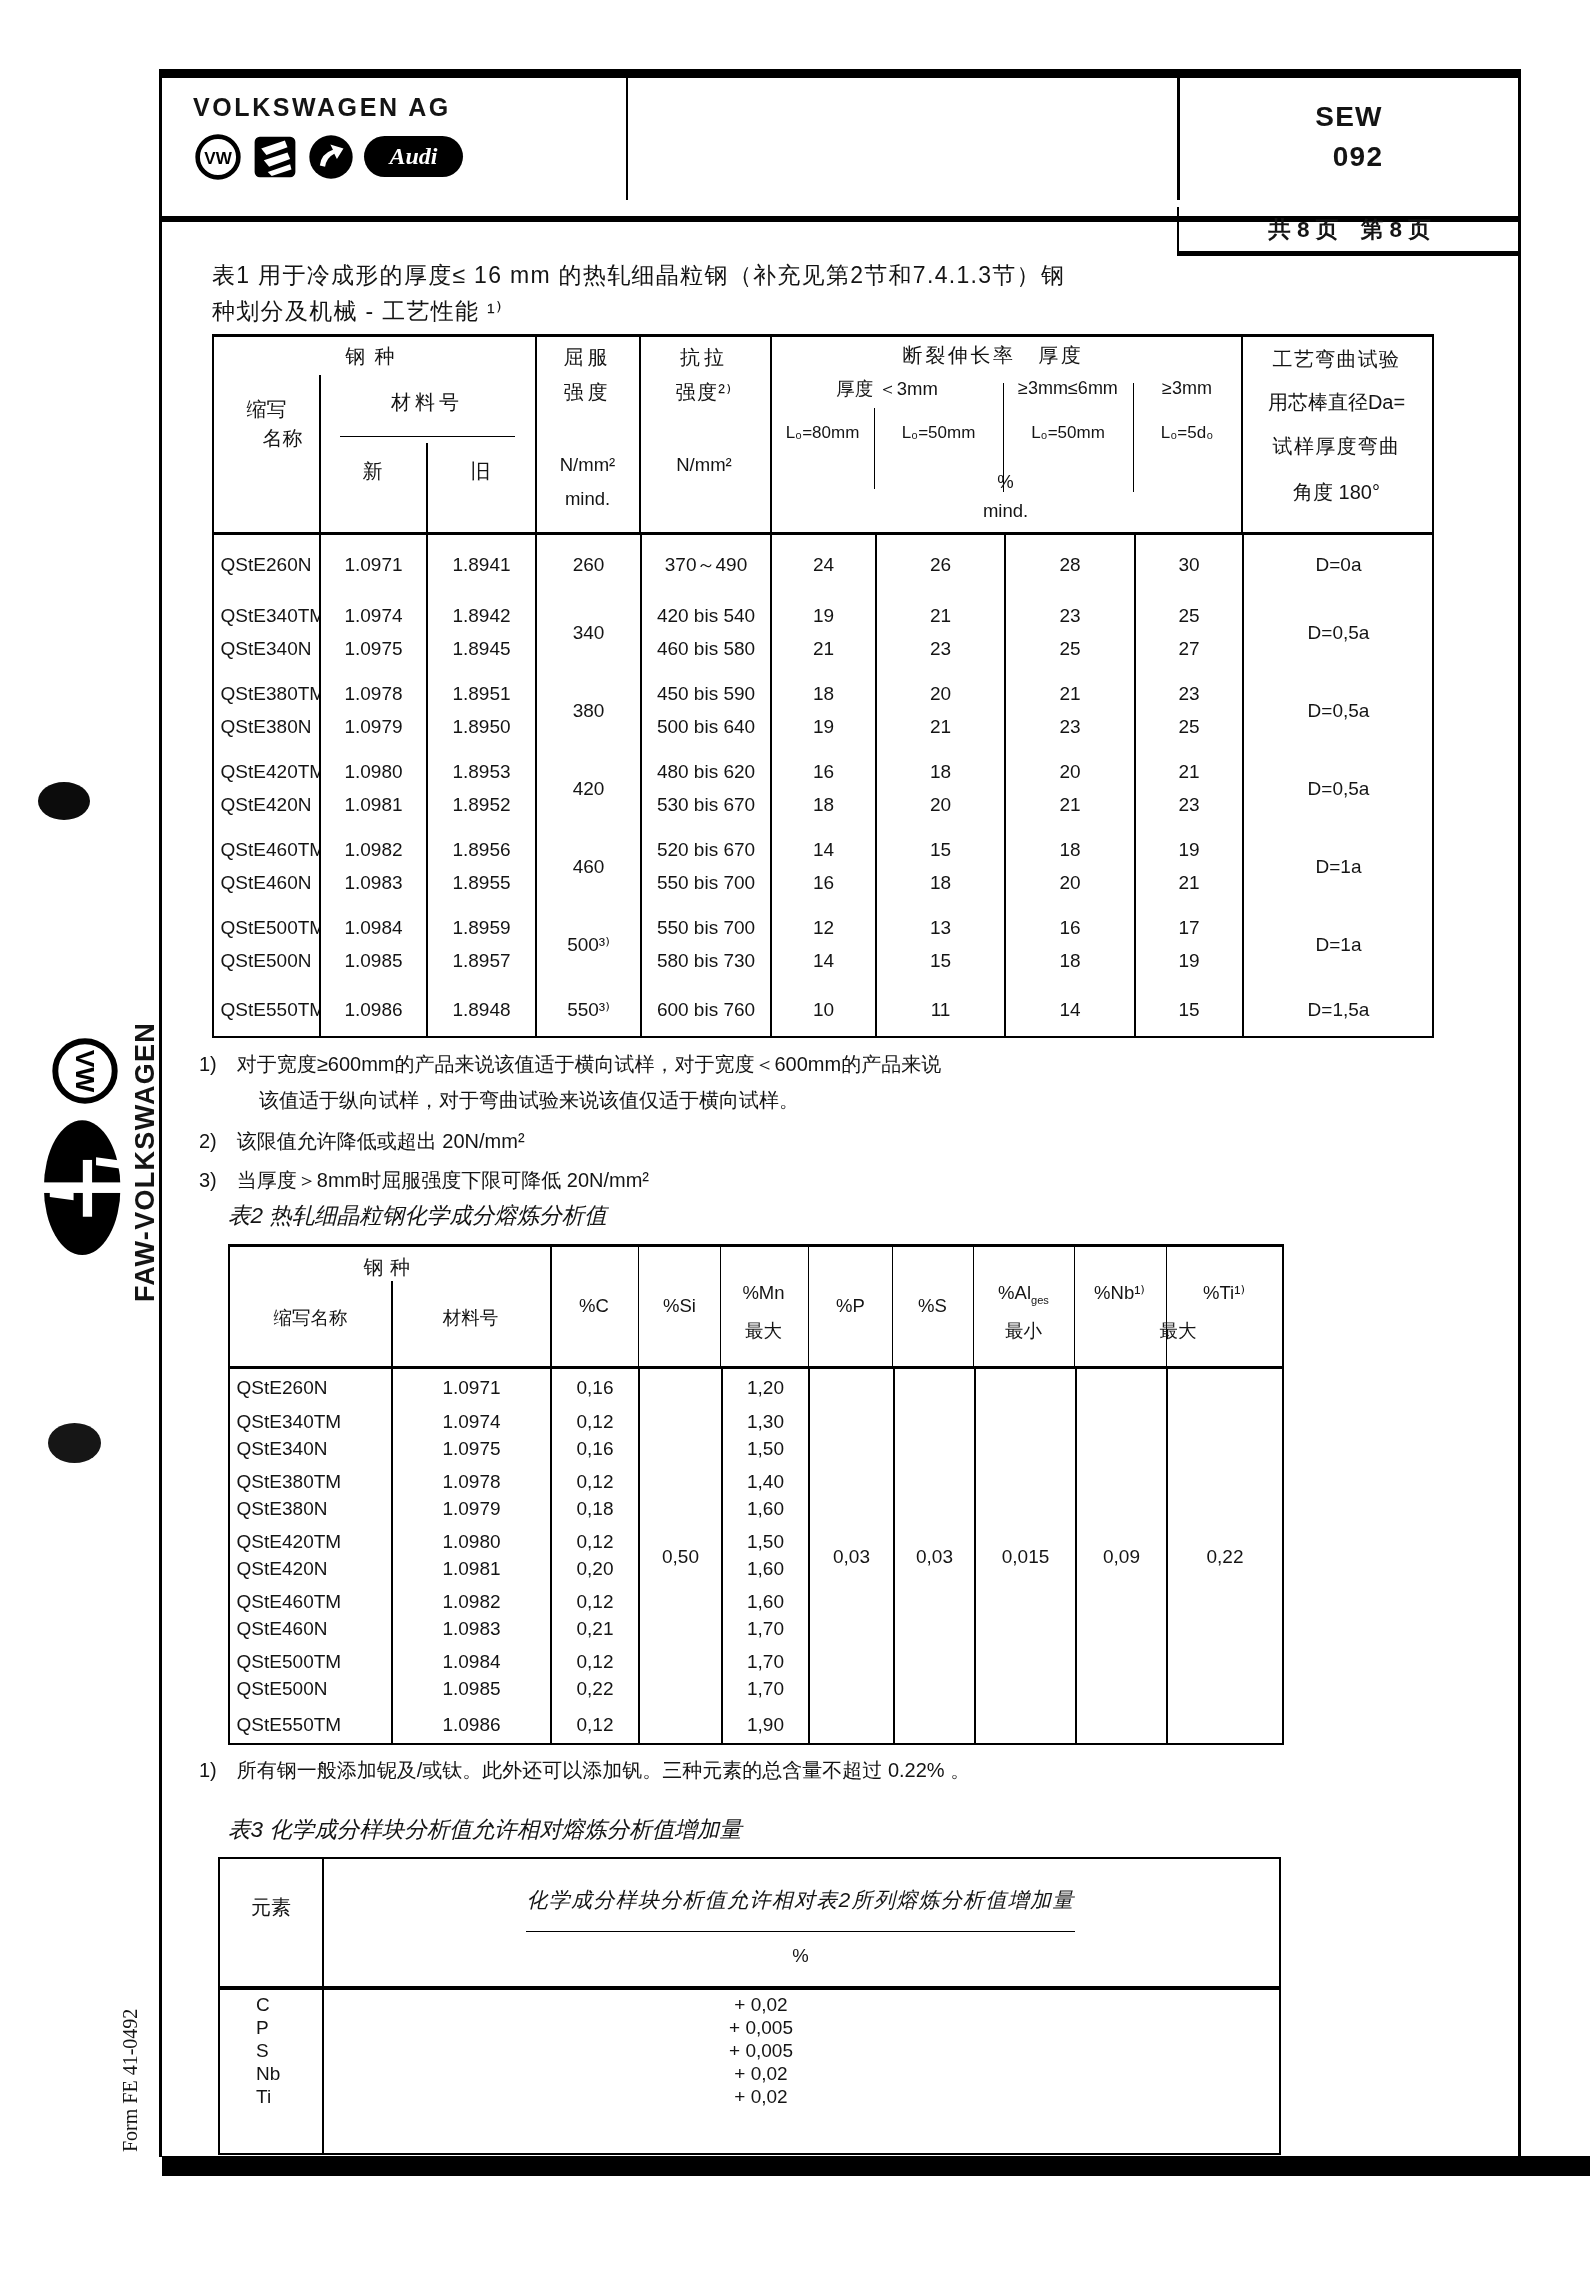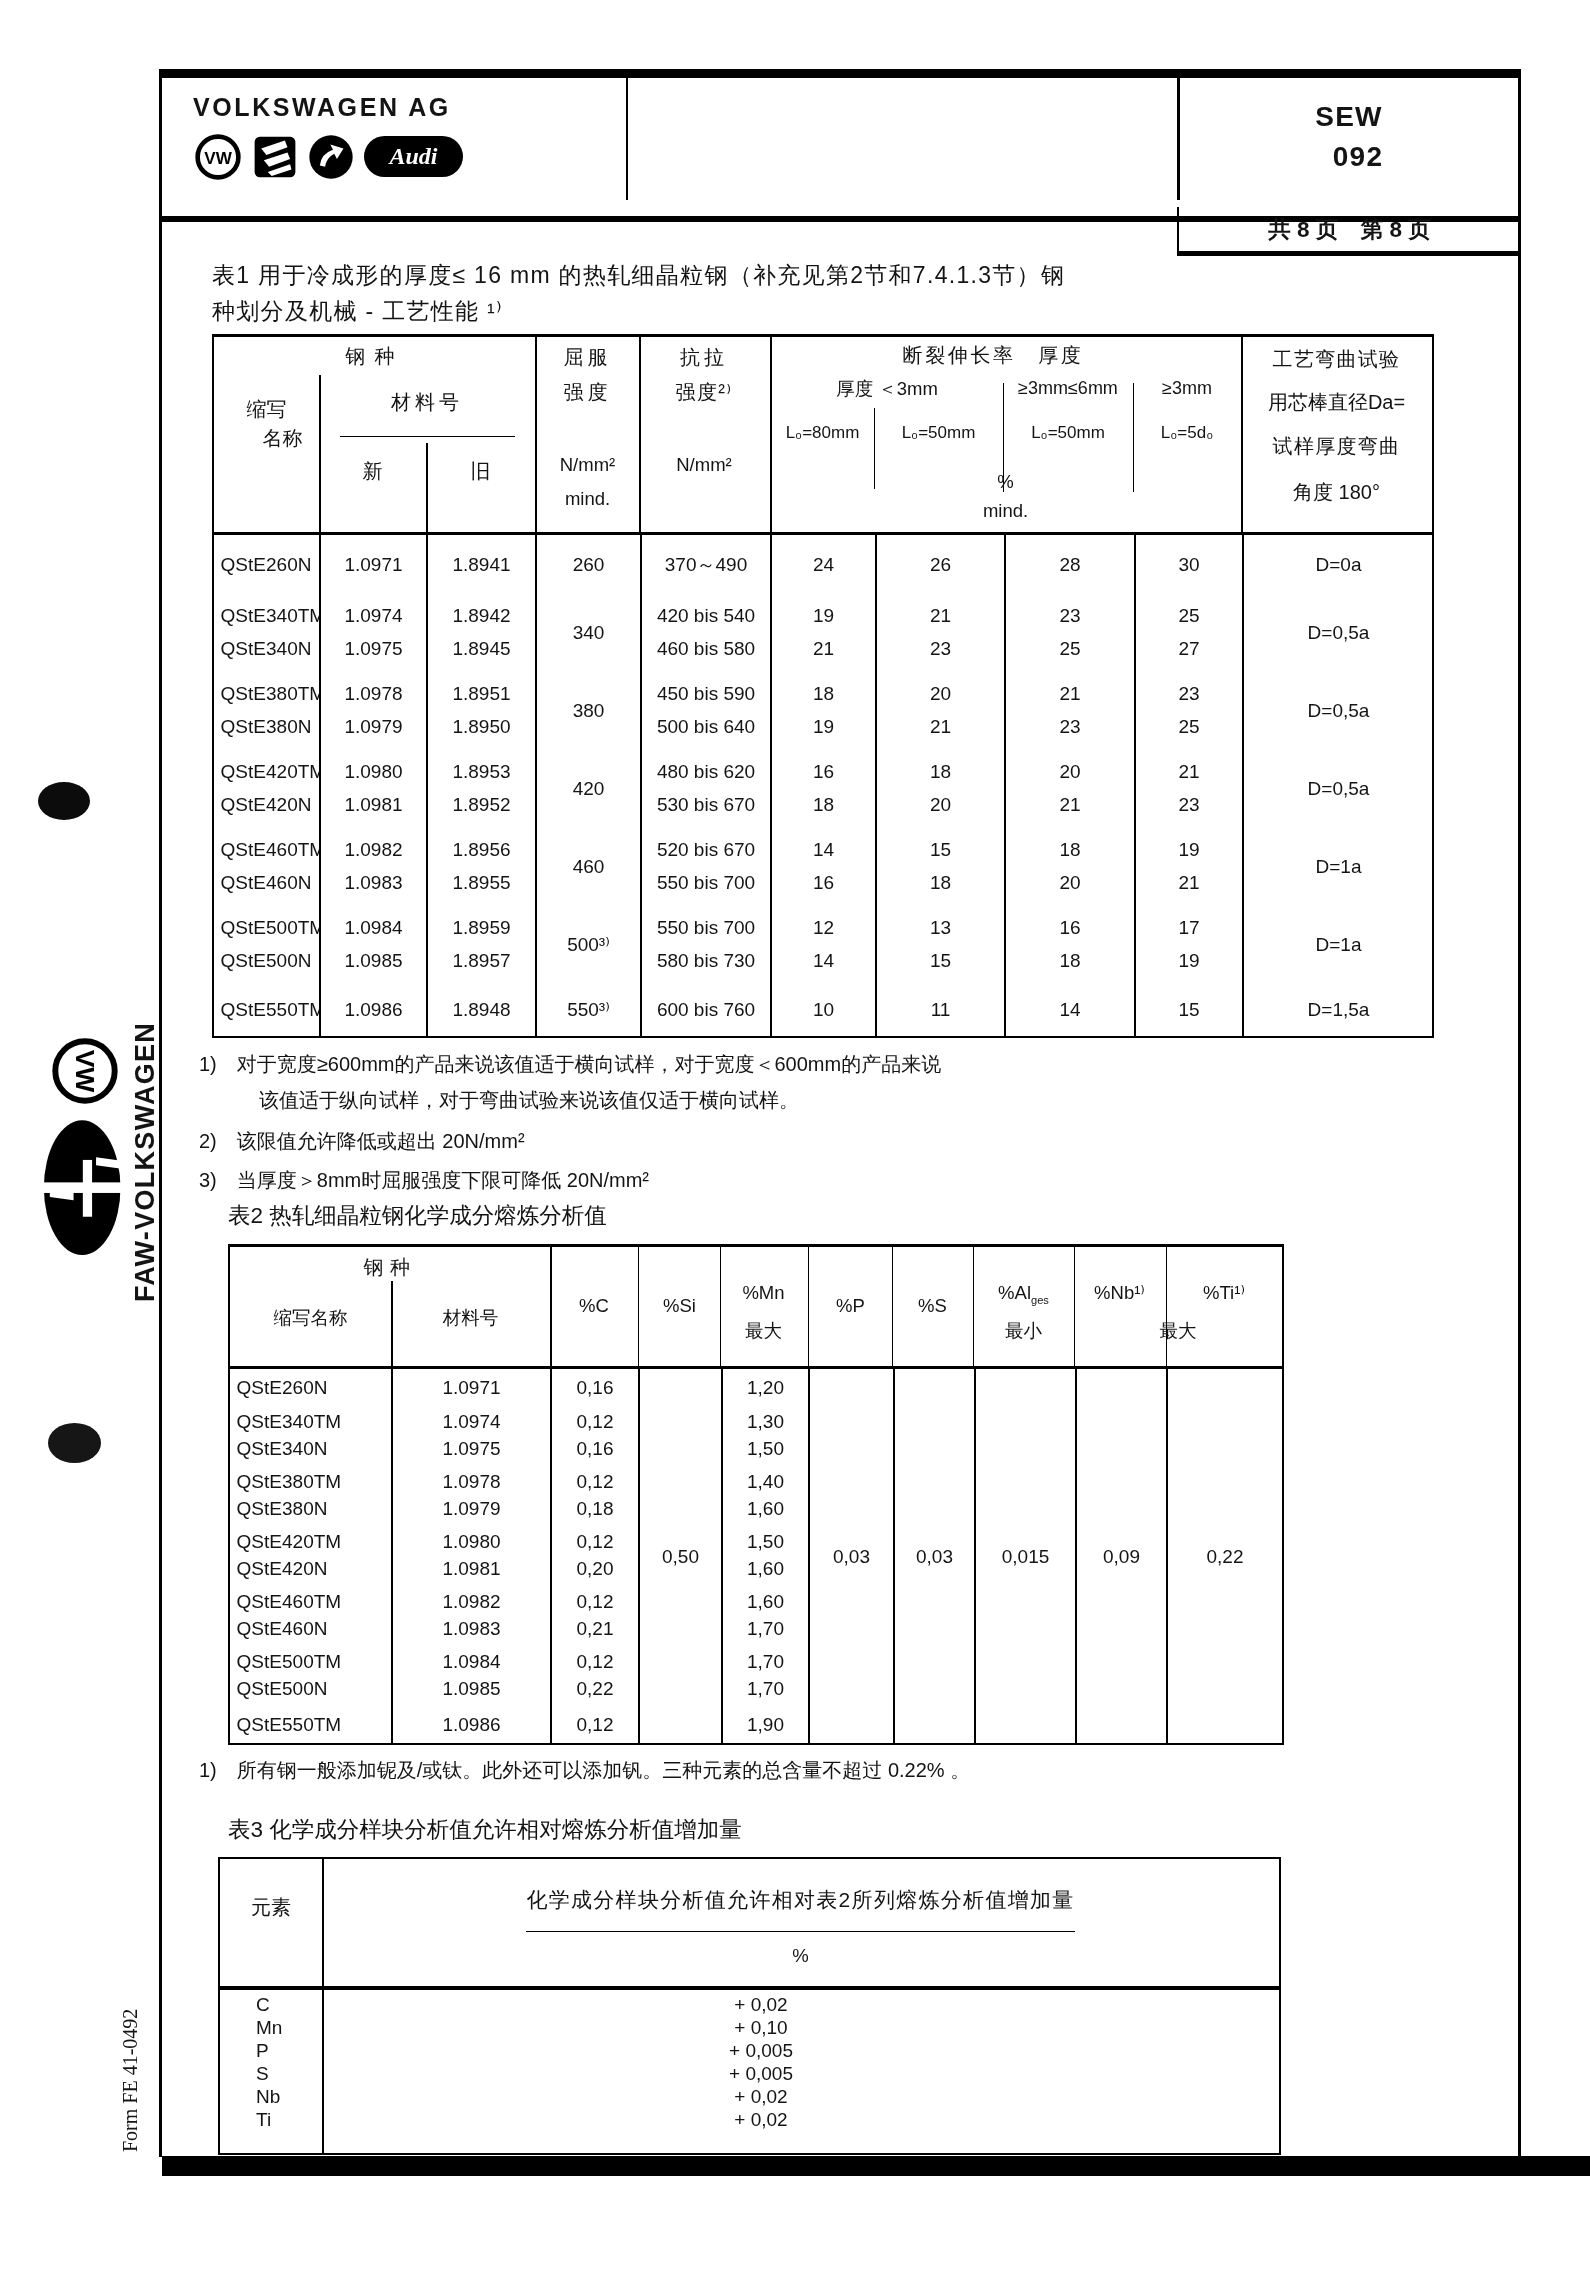--- a/index.html
+++ b/index.html
@@ -15,21 +15,21 @@
   .t-head{position:relative;border-bottom:3.3px solid #000;font-size:20px;}
   .t-body{display:grid;}
   .cell{display:flex;flex-direction:column;justify-content:space-evenly;align-items:center;
         font-size:19px;overflow:hidden;}
   .cell.name{align-items:flex-start;padding-left:6.6px;}
   .bl{border-left:2px solid #000;}
   .ln{line-height:1;white-space:nowrap;}
   .t3row{display:flex;height:23px;align-items:center;font-size:19px;}
   .t3el{width:102px;padding-left:36px;box-sizing:border-box;}
   .t3val{flex:1;text-align:center;padding-right:79px;}
-  .underlined{border-bottom:1.3px solid #000;padding-bottom:20px;}
+  .underlined{border-bottom:1.3px solid #000;padding-bottom:20px;font-style:italic;}
   .rot{transform:rotate(-90deg);transform-origin:0 0;white-space:nowrap;}
   sub{font-size:60%;}
 </style>
 </head>
 <body>
 
 <div class="page">
 
   <div class="abs" style="left:38px;top:782px;width:52px;height:38px;background:#0c0c0c;border-radius:50%;"></div>
   <div class="abs" style="left:48px;top:1423px;width:53px;height:40px;background:#161616;border-radius:50%;"></div>
@@ -569,24 +569,20 @@
         <span class="underlined">化学成分样块分析值允许相对表2所列熔炼分析值增加量</span>
       </div>
       <div class="ct" style="left:102px;top:87px;width:957px;font-size:18.5px;">%</div>
     </div>
     <div class="abs" style="left:0;top:134px;width:1059px;">
         <div class="t3row">
           <div class="t3el">C</div>
           <div class="t3val">+ 0,02</div>
         </div>
         <div class="t3row">
-          <div class="t3el">Mn</div>
-          <div class="t3val">+ 0,10</div>
-        </div>
-        <div class="t3row">
           <div class="t3el">P</div>
           <div class="t3val">+ 0,005</div>
         </div>
         <div class="t3row">
           <div class="t3el">S</div>
           <div class="t3val">+ 0,005</div>
         </div>
         <div class="t3row">
           <div class="t3el">Nb</div>
           <div class="t3val">+ 0,02</div>

